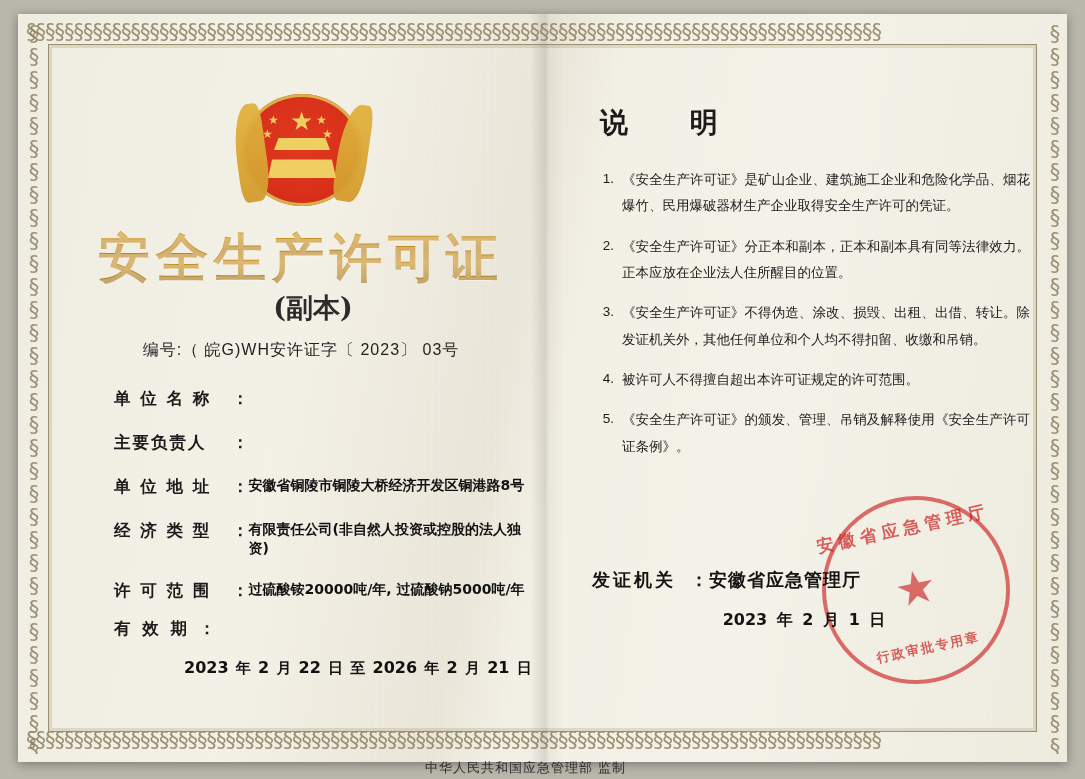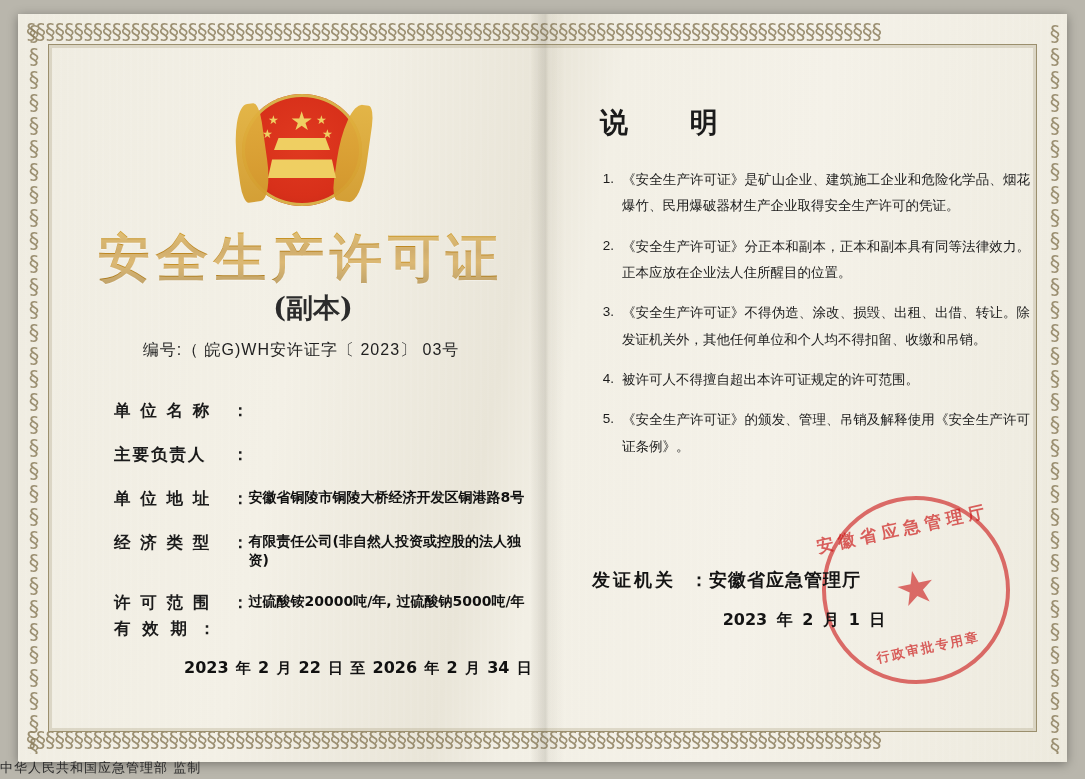--- a/index.html
+++ b/index.html
@@ -99,21 +99,21 @@
     position:absolute;left:12px;top:232px;width:470px;text-align:center;
     font-family:"DejaVu Serif","Liberation Serif",serif;
     font-weight:bold;font-size:27px;color:#2b2b2b;
   }
   #cert-number{
     position:absolute;left:0;top:282px;width:470px;text-align:center;
     font-size:16px;color:#1f1f1f;letter-spacing:1px;
   }
 
   
-  #fields{position:absolute;left:48px;top:342px;width:420px;}
+  #fields{position:absolute;left:48px;top:330px;width:420px;}
   .field-row{display:flex;align-items:flex-start;margin-bottom:22px;}
   .field-label{
     width:118px;flex:0 0 118px;
     font-size:16.5px;color:#1b1b1b;font-weight:bold;
     letter-spacing:2px;
     font-family:"DejaVu Sans",sans-serif;
   }
   .field-colon{flex:0 0 14px;font-size:16.5px;color:#1b1b1b;font-weight:bold;}
   .field-value{
     flex:1;font-size:14px;color:#111;font-weight:bold;
@@ -187,21 +187,21 @@
     font-family:"DejaVu Serif",serif;
   }
   #seal .seal-bottom{
     position:absolute;left:0;bottom:22px;width:180px;text-align:center;
     color:rgba(204,24,24,.68);font-size:13px;letter-spacing:2px;font-weight:bold;
     font-family:"DejaVu Serif",serif;
   }
 
   
   #footer{
-    position:absolute;left:0;right:34px;bottom:2px;text-align:left;
+    position:absolute;left:0;right:34px;bottom:2px;text-align:center;
     font-size:13px;color:#2a2a2a;letter-spacing:1px;
     font-family:"DejaVu Sans",sans-serif;
   }
   
   .texture{
     position:absolute;inset:0;
     background-image:repeating-linear-gradient(90deg,rgba(255,255,255,.16) 0 2px,rgba(0,0,0,0) 2px 7px);
     opacity:.35;pointer-events:none;
   }
 </style>
@@ -269,21 +269,21 @@
       <span>年</span>
       <span class="vnum">2</span>
       <span>月</span>
       <span class="vnum">22</span>
       <span>日</span>
       <span>至</span>
       <span class="vnum">2026</span>
       <span>年</span>
       <span class="vnum">2</span>
       <span>月</span>
-      <span class="vnum">34</span>
+      <span class="vnum">21</span>
       <span>日</span>
     </div>
   </div>
 
   <div id="right-panel">
     <div id="notes-title">说 明</div>
 
     <div id="notes">
       <div class="note-item">
         <div class="note-idx">1.</div>

